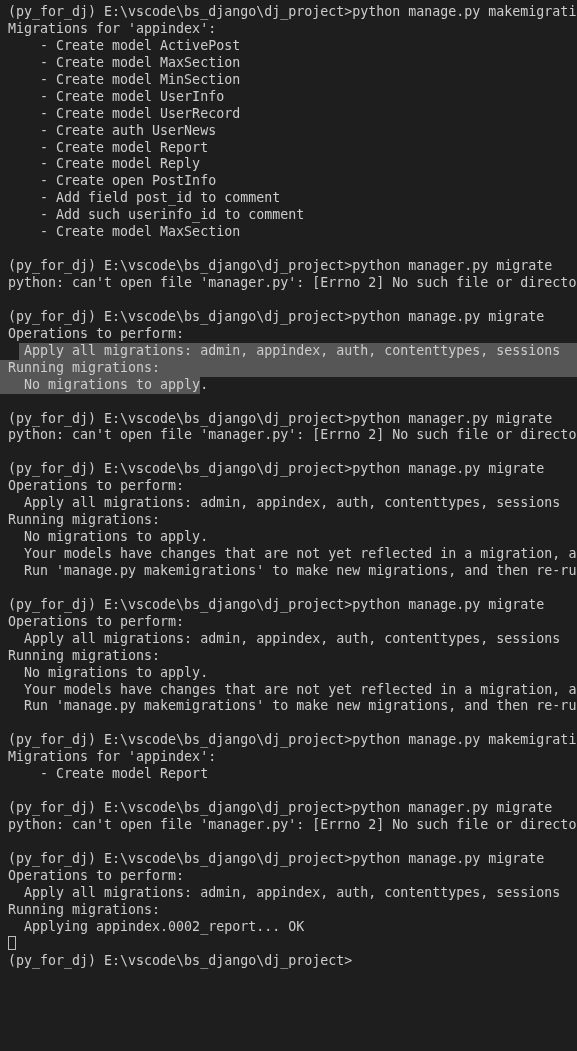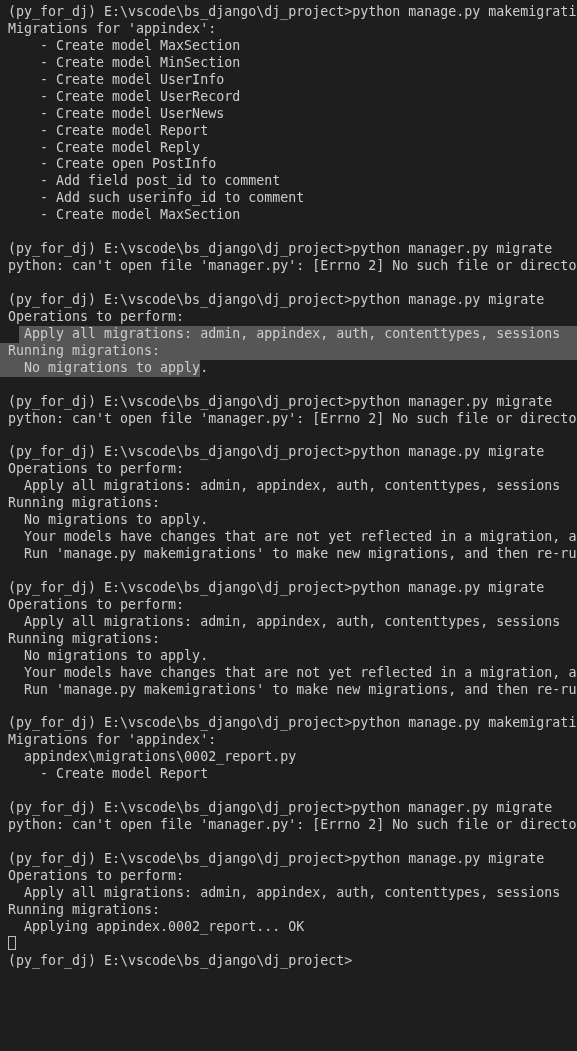--- a/index.html
+++ b/index.html
@@ -56,25 +56,26 @@
     background: transparent;
   }
 </style>
 </head>
 <body>
 
 <div id="terminal">
   <div id="screen">
       <div class="row"><span class="txt">(py_for_dj) E:\vscode\bs_django\dj_project&gt;python manage.py makemigrations</span></div>
       <div class="row"><span class="txt">Migrations for 'appindex':</span></div>
+      <div class="row"><span class="txt">    - Create model ActivePost</span></div>
       <div class="row"><span class="txt">    - Create model MaxSection</span></div>
       <div class="row"><span class="txt">    - Create model MinSection</span></div>
       <div class="row"><span class="txt">    - Create model UserInfo</span></div>
       <div class="row"><span class="txt">    - Create model UserRecord</span></div>
-      <div class="row"><span class="txt">    - Create model UserNews</span></div>
+      <div class="row"><span class="txt">    - Create auth UserNews</span></div>
       <div class="row"><span class="txt">    - Create model Report</span></div>
       <div class="row"><span class="txt">    - Create model Reply</span></div>
       <div class="row"><span class="txt">    - Create open PostInfo</span></div>
       <div class="row"><span class="txt">    - Add field post_id to comment</span></div>
       <div class="row"><span class="txt">    - Add such userinfo_id to comment</span></div>
       <div class="row"><span class="txt">    - Create model MaxSection</span></div>
       <div class="row"><span class="txt"></span></div>
       <div class="row"><span class="txt">(py_for_dj) E:\vscode\bs_django\dj_project&gt;python manager.py migrate</span></div>
       <div class="row"><span class="txt">python: can't open file 'manager.py': [Errno 2] No such file or directory</span></div>
       <div class="row"><span class="txt"></span></div>
@@ -98,21 +99,20 @@
       <div class="row"><span class="txt">(py_for_dj) E:\vscode\bs_django\dj_project&gt;python manage.py migrate</span></div>
       <div class="row"><span class="txt">Operations to perform:</span></div>
       <div class="row"><span class="txt">  Apply all migrations: admin, appindex, auth, contenttypes, sessions</span></div>
       <div class="row"><span class="txt">Running migrations:</span></div>
       <div class="row"><span class="txt">  No migrations to apply.</span></div>
       <div class="row"><span class="txt">  Your models have changes that are not yet reflected in a migration, and so won'</span></div>
       <div class="row"><span class="txt">  Run 'manage.py makemigrations' to make new migrations, and then re-run 'manage.</span></div>
       <div class="row"><span class="txt"></span></div>
       <div class="row"><span class="txt">(py_for_dj) E:\vscode\bs_django\dj_project&gt;python manage.py makemigrations</span></div>
       <div class="row"><span class="txt">Migrations for 'appindex':</span></div>
-      <div class="row"><span class="txt">  appindex\migrations\0002_report.py</span></div>
       <div class="row"><span class="txt">    - Create model Report</span></div>
       <div class="row"><span class="txt"></span></div>
       <div class="row"><span class="txt">(py_for_dj) E:\vscode\bs_django\dj_project&gt;python manager.py migrate</span></div>
       <div class="row"><span class="txt">python: can't open file 'manager.py': [Errno 2] No such file or directory</span></div>
       <div class="row"><span class="txt"></span></div>
       <div class="row"><span class="txt">(py_for_dj) E:\vscode\bs_django\dj_project&gt;python manage.py migrate</span></div>
       <div class="row"><span class="txt">Operations to perform:</span></div>
       <div class="row"><span class="txt">  Apply all migrations: admin, appindex, auth, contenttypes, sessions</span></div>
       <div class="row"><span class="txt">Running migrations:</span></div>
       <div class="row"><span class="txt">  Applying appindex.0002_report... OK</span></div>

